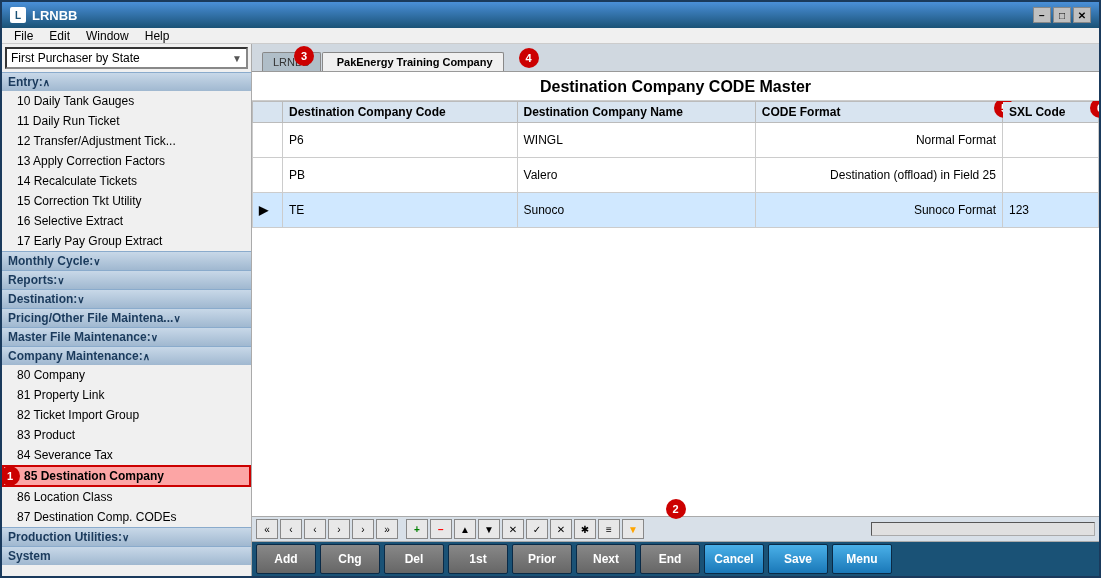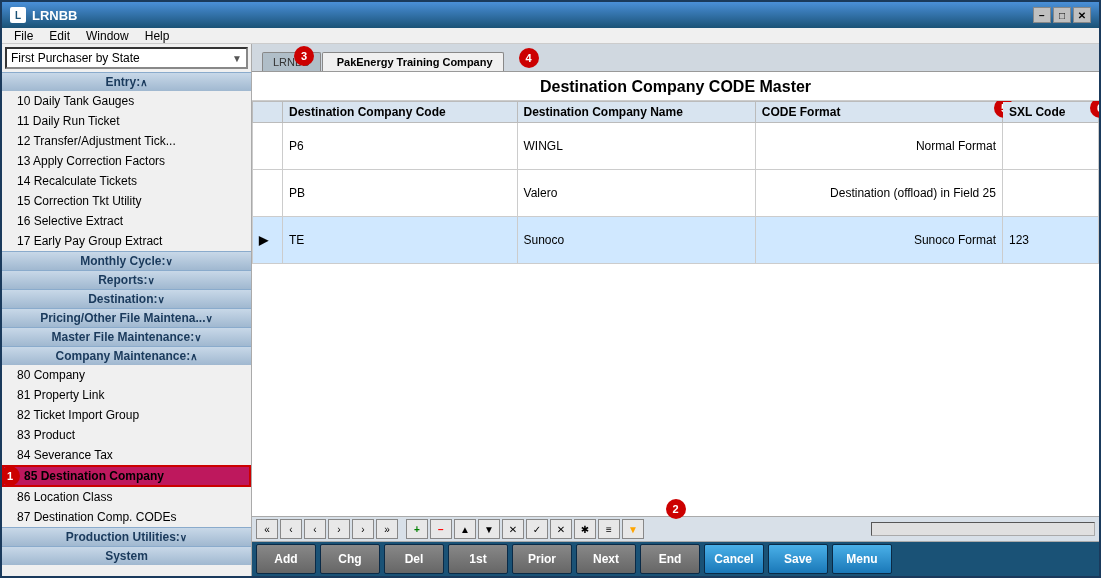--- a/index.html
+++ b/index.html
@@ -16,38 +16,38 @@
     .menu-bar { background: #f0f0f0; height: 16px; display: flex; align-items: center; padding: 0 4px; border-bottom: 1px solid #ccc; }
     .menu-item { padding: 2px 8px; font-size: 12px; cursor: pointer; color: #000; }
 
     .main-content { display: flex; flex: 1; overflow: hidden; }
 
     .sidebar { width: 250px; background: #f0f0f0; border-right: 1px solid #aaa; display: flex; flex-direction: column; overflow: hidden; }
     .sidebar-dropdown { background: #fff; border: 2px inset #888; margin: 3px; padding: 2px 4px; font-size: 12px; display: flex; align-items: center; justify-content: space-between; cursor: pointer; }
     .sidebar-dropdown-arrow { font-size: 10px; color: #555; }
 
     .sidebar-list { flex: 1; overflow-y: auto; font-size: 12px; }
-    .sidebar-section-header { background: linear-gradient(180deg, #c8d8e8 0%, #a0b8d0 100%); padding: 2px 6px; font-weight: bold; color: #1a3a5c; display: flex; justify-content: center; align-items: center; cursor: pointer; border-top: 1px solid #8aabcc; }
+    .sidebar-section-header { background: linear-gradient(180deg, #c8d8e8 0%, #a0b8d0 100%); padding: 2px 6px; font-weight: bold; color: #1a3a5c; display: flex; justify-content: flex-start; align-items: center; cursor: pointer; border-top: 1px solid #8aabcc; }
     .section-arrow { font-size: 10px; }
     .sidebar-item { padding: 2px 4px 2px 14px; cursor: pointer; color: #000; border: 1px solid transparent; }
-    .sidebar-item.selected { background: #be185d; border: 2px solid #cc0000; font-weight: bold; color: #000; }
+    .sidebar-item.selected { background: #fca5a5; border: 2px solid #cc0000; font-weight: bold; color: #000; }
 
     .right-panel { flex: 1; display: flex; flex-direction: column; overflow: hidden; }
 
     .tab-bar { background: #d0d8e0; height: 28px; display: flex; align-items: flex-end; padding: 0 2px; border-bottom: 1px solid #999; }
     .tab { background: #b0bec8; border: 1px solid #888; border-bottom: none; padding: 3px 10px; font-size: 11px; cursor: pointer; color: #333; margin-right: 1px; border-radius: 2px 2px 0 0; }
     .tab.active { background: #f0f0f0; font-weight: bold; color: #000; }
 
     .content-area { flex: 1; background: white; overflow: hidden; display: flex; flex-direction: column; }
 
     .content-title { text-align: center; font-size: 16px; font-weight: bold; color: #000; padding: 6px 0 4px; border-bottom: 1px solid #ccc; }
 
     .data-table { width: 100%; border-collapse: collapse; }
     .data-table th { background: #d8e4f0; border: 1px solid #bbb; padding: 3px 6px; text-align: left; font-size: 12px; font-weight: bold; color: #000; }
-    .data-table td { border: 1px solid #ccc; padding: 16px 6px; font-size: 12px; }
+    .data-table td { border: 1px solid #ccc; padding: 10px 6px; font-size: 12px; }
     .data-table tr.selected td { background: #d0e8ff; }
     .row-arrow { color: #000; font-weight: bold; }
 
     .toolbar-row { background: #d8e0e8; height: 26px; display: flex; align-items: center; padding: 0 4px; border-top: 1px solid #aaa; border-bottom: 1px solid #aaa; gap: 2px; }
     .toolbar-btn-small { width: 22px; height: 20px; background: #e8e8e8; border: 1px solid #888; display: flex; align-items: center; justify-content: center; font-size: 10px; cursor: pointer; }
 
     .action-bar { height: 34px; background: #1a5276; display: flex; align-items: center; padding: 0 4px; gap: 4px; }
     .action-btn { height: 30px; min-width: 60px; padding: 0 8px; border: 1px solid #0a2a46; border-radius: 2px; font-size: 12px; font-weight: bold; cursor: pointer; color: #fff; display: flex; align-items: center; justify-content: center; }
     .action-btn.gray { background: linear-gradient(180deg, #888 0%, #666 100%); }
     .action-btn.blue { background: linear-gradient(180deg, #4ab0e8 0%, #1a78b8 100%); }

